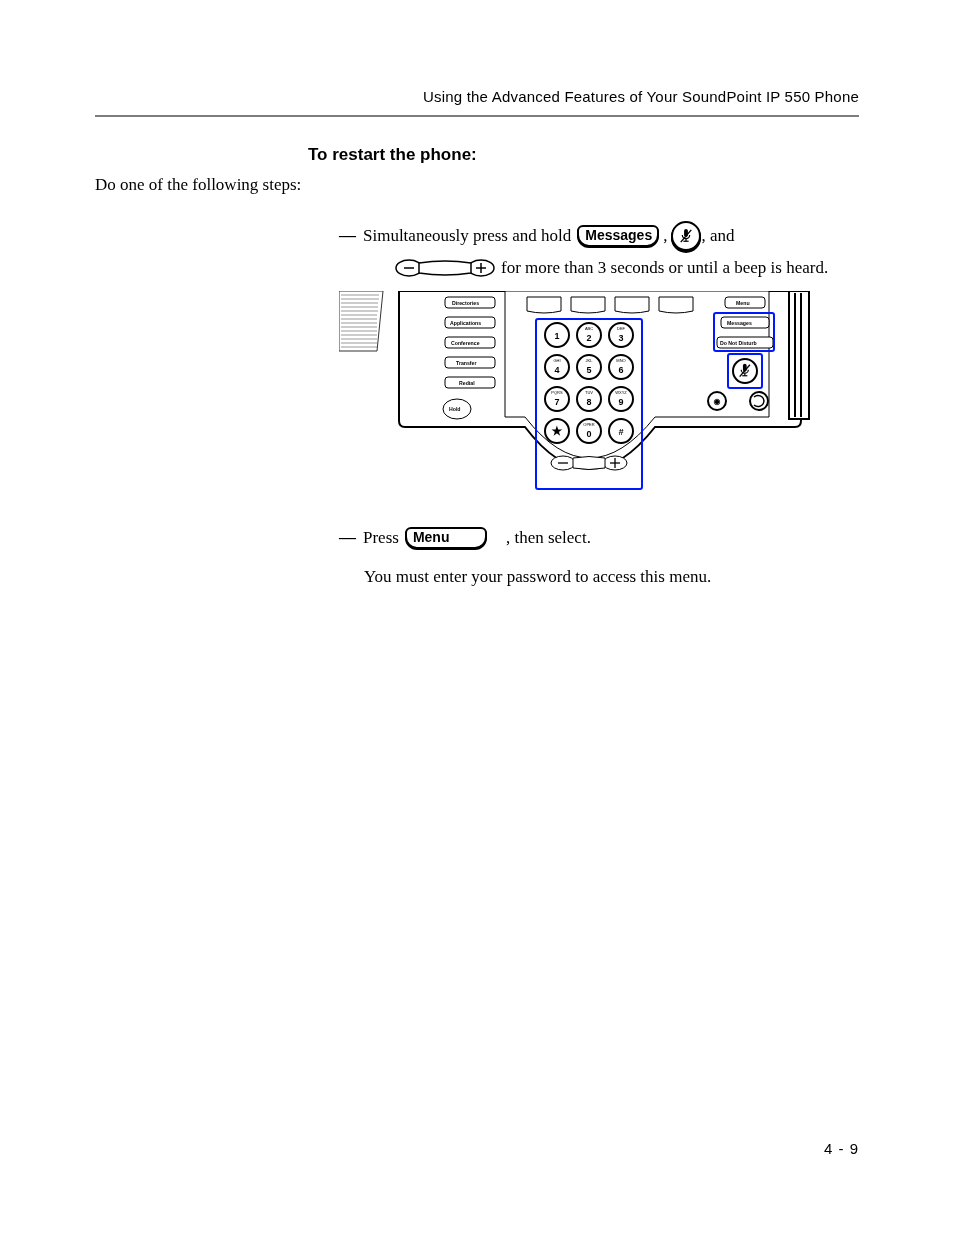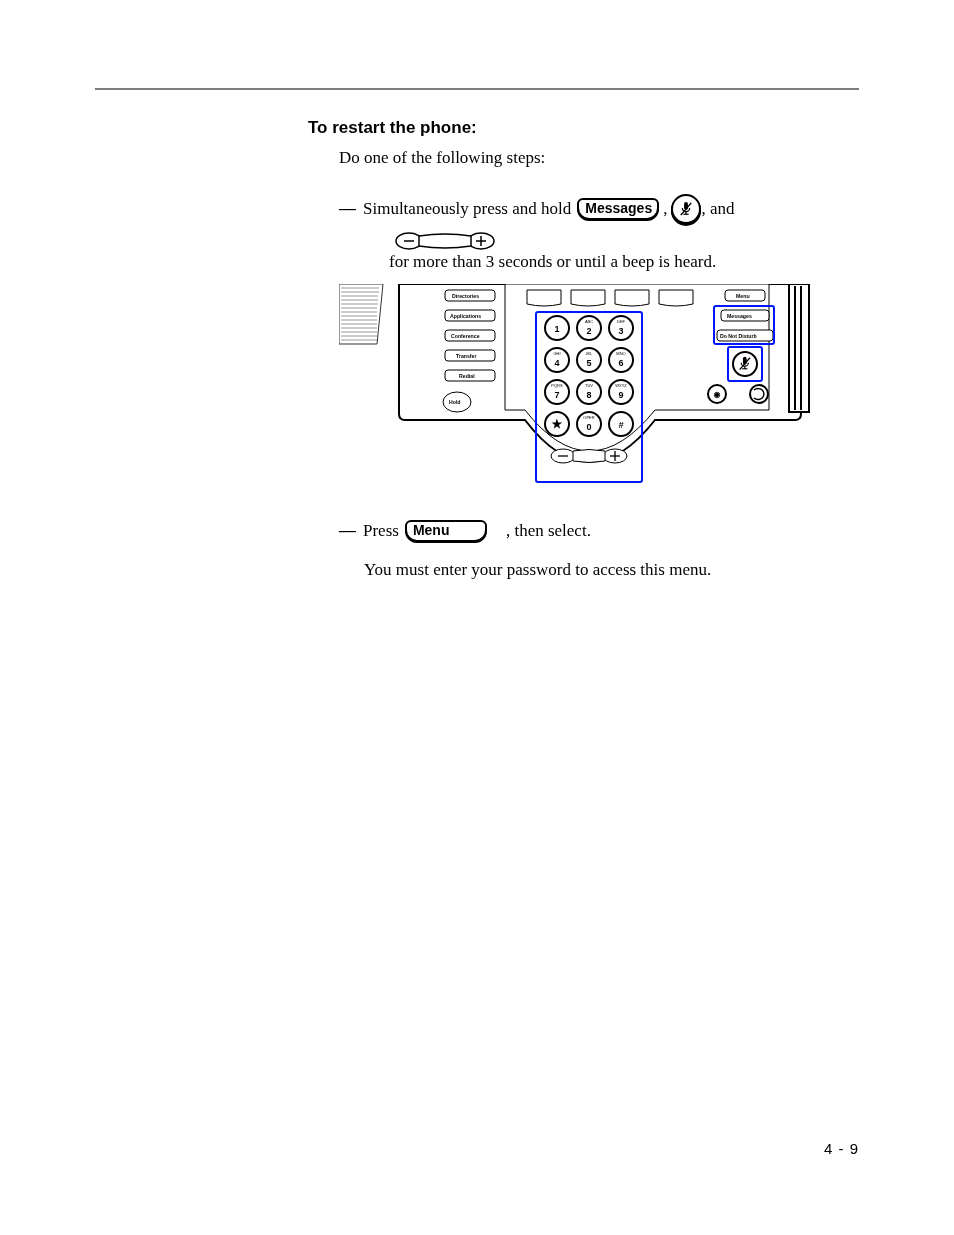--- a/index.html
+++ b/index.html
@@ -1,43 +1,44 @@
 <!DOCTYPE html>
 <html><head>
 <meta charset="utf-8">
 <style>
   * { box-sizing: border-box; margin: 0; padding: 0; }
   html, body { width: 954px; height: 1235px; background: #fff; font-family: "Book Antiqua", Palatino, "Palatino Linotype", Georgia, serif; color: #000; }
   .page { position: relative; width: 954px; height: 1235px; padding: 88px 95px 70px 95px; }
   .running-head { text-align: right; font-family: "Arial Narrow", Arial, Helvetica, sans-serif; font-size: 15px; letter-spacing: 0.2px; margin-bottom: 10px; }
   .rule { border: none; border-top: 2px solid #7d7d7d; margin-bottom: 28px; }
   .section-title { font-family: Arial, Helvetica, sans-serif; font-weight: bold; font-size: 17px; margin-left: 213px; margin-bottom: 10px; }
-  .intro { font-size: 17px; margin-left: 244px; margin-bottom: 26px; }
+  .intro { font-size: 17px; margin-bottom: 26px; }
   .step-line { display: flex; align-items: center; font-size: 17px; margin-left: 244px; margin-bottom: 6px; flex-wrap: nowrap; }
-  .step-line2 { display: flex; align-items: flex-start; font-size: 17px; margin-left: 294px; margin-bottom: 12px; flex-direction: column; }
+  .step-line2 { display: flex; align-items: center; font-size: 17px; margin-left: 294px; margin-bottom: 12px; }
   .dash { display:inline-block; width: 14px; font-weight: bold; margin-right: 10px; }
   .keycap-rect { display:inline-flex; align-items:center; justify-content:flex-start; padding: 1px 6px 3px 6px; border: 2px solid #000; border-radius: 6px 6px 12px 12px; background:#fff; font-family: Arial, Helvetica, sans-serif; font-weight: bold; font-size: 14px; width: 82px; height: 22px; position: relative; box-shadow: 0 1px 0 #000; }
   .keycap-round { display:inline-flex; align-items:center; justify-content:center; width: 30px; height: 30px; border: 2px solid #000; border-radius: 50%; background:#fff; position: relative; box-shadow: 0 1px 0 #000, 0 2px 0 #000; }
   .mic-icon svg { width: 14px; height: 16px; }
   .vol-rocker { display:inline-block; width: 112px; height: 22px; position: relative; }
   .vol-rocker svg { width: 112px; height: 22px; }
   .mid-gap { display:inline-block; width: 6px; }
   .phone-figure { margin-left: 244px; margin-top: 6px; margin-bottom: 16px; width: 476px; }
   .phone-figure svg { display:block; }
   .press-line { display:flex; align-items:center; font-size: 17px; margin-left: 244px; margin-top: 6px; margin-bottom: 18px; }
   .bold-ital { font-style: italic; font-weight: bold; }
   .sub-indent { font-size: 17px; margin-left: 269px; margin-bottom: 28px; }
   .para { font-size: 17px; margin-left: 244px; line-height: 1.35; margin-bottom: 10px; max-width: 540px; }
   .page-num { position: absolute; bottom: 78px; right: 95px; font-size: 15px; font-family: "Arial Narrow", Arial, sans-serif; letter-spacing: 1px; }
 </style>
 </head>
 <body>
 
 <div class="page">
 
+  <div class="running-head">Using the Advanced Features of Your SoundPoint IP 550 Phone</div>
   <hr class="rule">
 
   <div class="section-title">To restart the phone:</div>
 
   <div class="intro">Do one of the following steps:</div>
 
   <div class="step-line">
     <span class="dash">—</span>
     <span>Simultaneously press and hold </span>
     <span class="mid-gap"></span>

